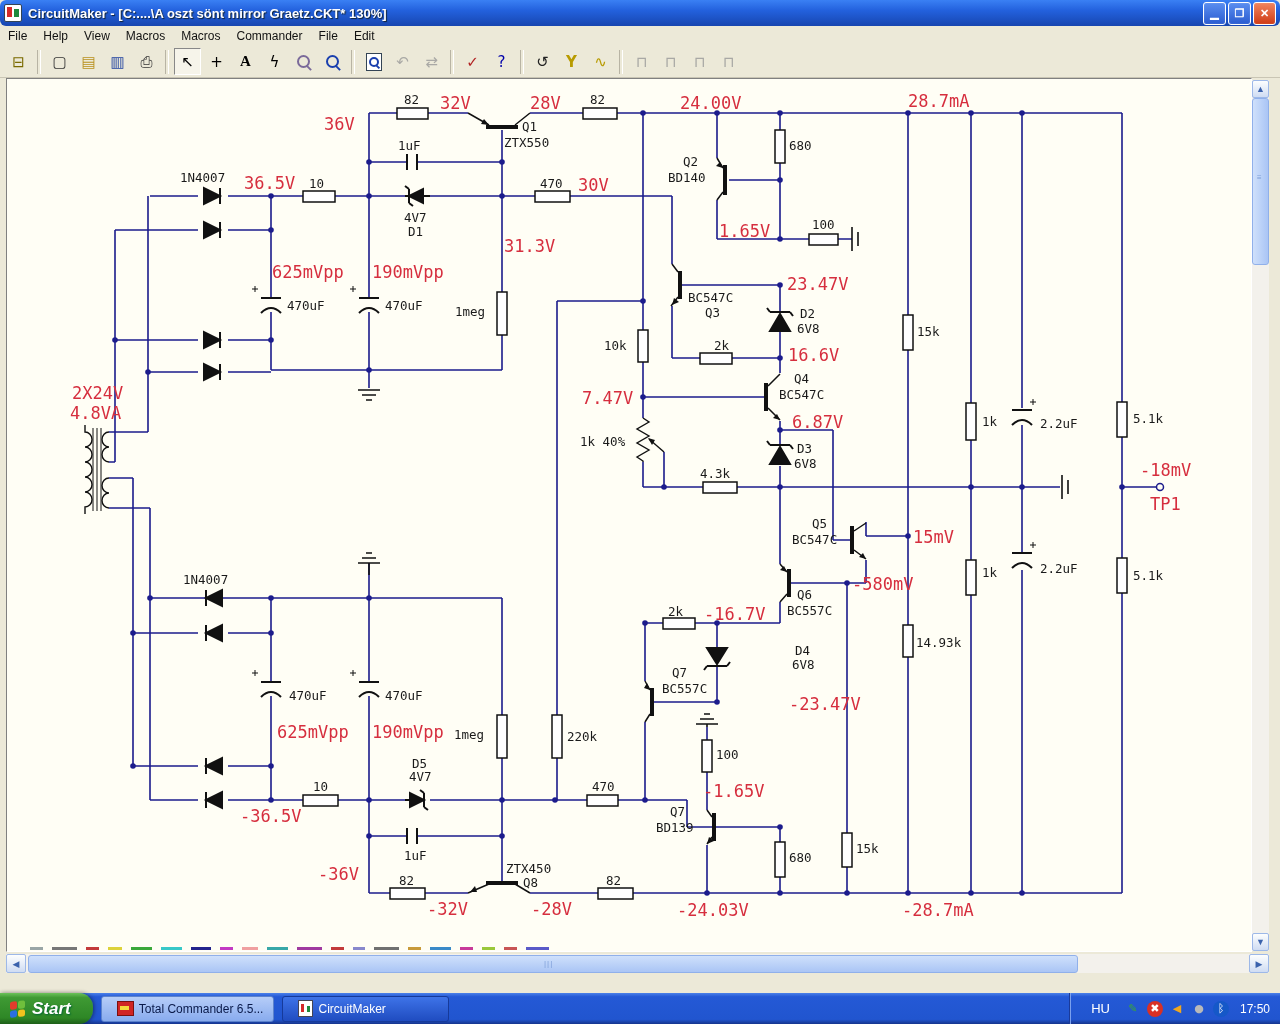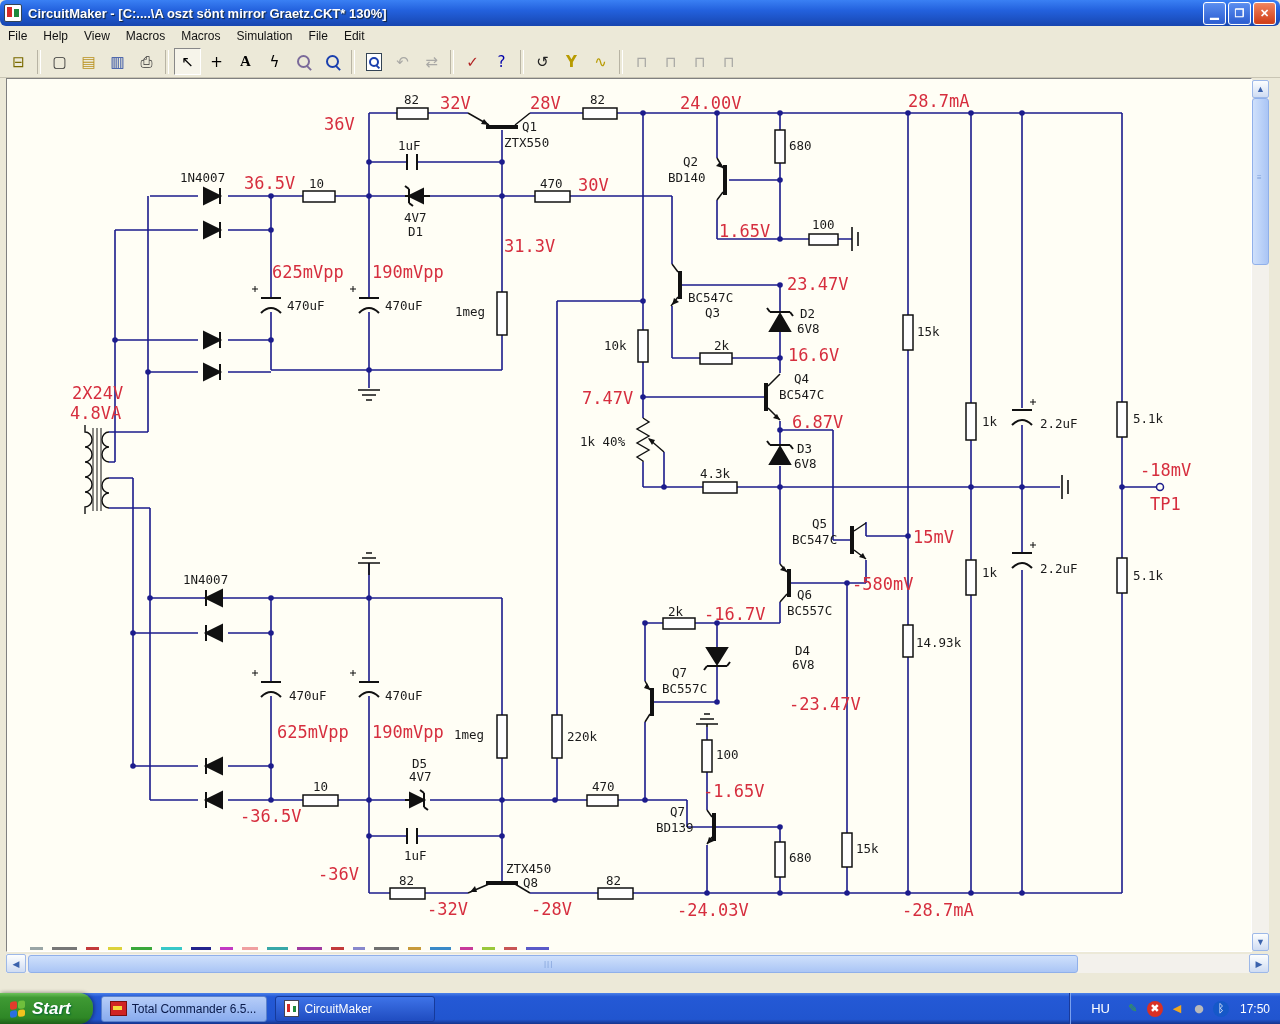--- a/index.html
+++ b/index.html
@@ -57,21 +57,21 @@
   
   #taskbar{position:absolute;left:0;top:993px;width:1280px;height:31px;
     background:linear-gradient(180deg,#4b81ea 0%,#2459d6 12%,#2155cf 85%,#16348c 100%);display:flex;align-items:center;}
   #startbtn{height:31px;padding:0 22px 0 10px;display:flex;align-items:center;gap:6px;
     background:linear-gradient(180deg,#6cc25a 0%,#3f9a34 15%,#2e8726 80%,#1e5f18 100%);
     border-radius:0 14px 14px 0;box-shadow:1px 0 4px #0007;color:#fff;font-weight:bold;
     font-style:italic;font-size:17px;text-shadow:1px 1px 2px #063;}
   .flag{width:16px;height:16px;display:grid;grid-template-columns:7px 7px;grid-gap:1px;transform:skewY(-6deg);}
   .flag i{border-radius:2px;} .flag i:nth-child(1){background:#e23c2c;} .flag i:nth-child(2){background:#6fbf3c;}
   .flag i:nth-child(3){background:#2a6fe0;} .flag i:nth-child(4){background:#f2c21e;}
-  .task{height:24px;margin-left:8px;padding:0 10px 0 8px;display:flex;align-items:center;gap:5px;
+  .task{height:24px;margin-left:8px;padding:0 10px 0 15px;display:flex;align-items:center;gap:5px;
     border-radius:3px;color:#fff;font-size:12px;min-width:140px;max-width:170px;white-space:nowrap;overflow:hidden;}
   .task.lit{background:linear-gradient(180deg,#b6cdf8,#88abee);border:1px solid #5c82cc;color:#0a1a4a;}
   .task.dark{background:linear-gradient(180deg,#3e73e8,#1f4cc0);border:1px solid #163a9a;}
   .tcicon{width:15px;height:13px;background:#d02424;border:1px solid #7a1010;position:relative;}
   .tcicon:after{content:"";position:absolute;left:2px;top:4px;width:9px;height:4px;background:#f5d93c;}
   .cmicon{width:13px;height:15px;background:#fff;border:1px solid #445;position:relative;}
   .cmicon:after{content:"";position:absolute;left:2px;top:3px;width:3px;height:8px;background:#d42a2a;}
   .cmicon:before{content:"";position:absolute;right:2px;top:5px;width:3px;height:6px;background:#1f8a3c;}
   #tray{margin-left:auto;height:31px;display:flex;align-items:center;gap:7px;padding:0 10px 0 12px;
     border-left:1px solid #7aa0ee;box-shadow:-1px 0 0 #1a3a9a;}
@@ -96,21 +96,21 @@
   <div class="winbtn">❐</div>
   <div class="winbtn close">✕</div>
 </div>
 
 <div id="menubar">
     <span>File</span>
     <span>Help</span>
     <span>View</span>
     <span>Macros</span>
     <span>Macros</span>
-    <span>Simulation</span>
+    <span>Commander</span>
     <span>File</span>
     <span>Edit</span>
   </div>
 <div id="toolbar">
     <div class="tbtn" style="color: rgb(122, 106, 0);">⊟</div>
     <div class="tsep"></div>
     <div class="tbtn" style="color: rgb(51, 51, 51);">▢</div>
     <div class="tbtn" style="color: rgb(184, 144, 31);">▤</div>
     <div class="tbtn" style="color: rgb(28, 63, 158);">▥</div>
     <div class="tbtn" style="color: rgb(51, 51, 51);">⎙</div>

